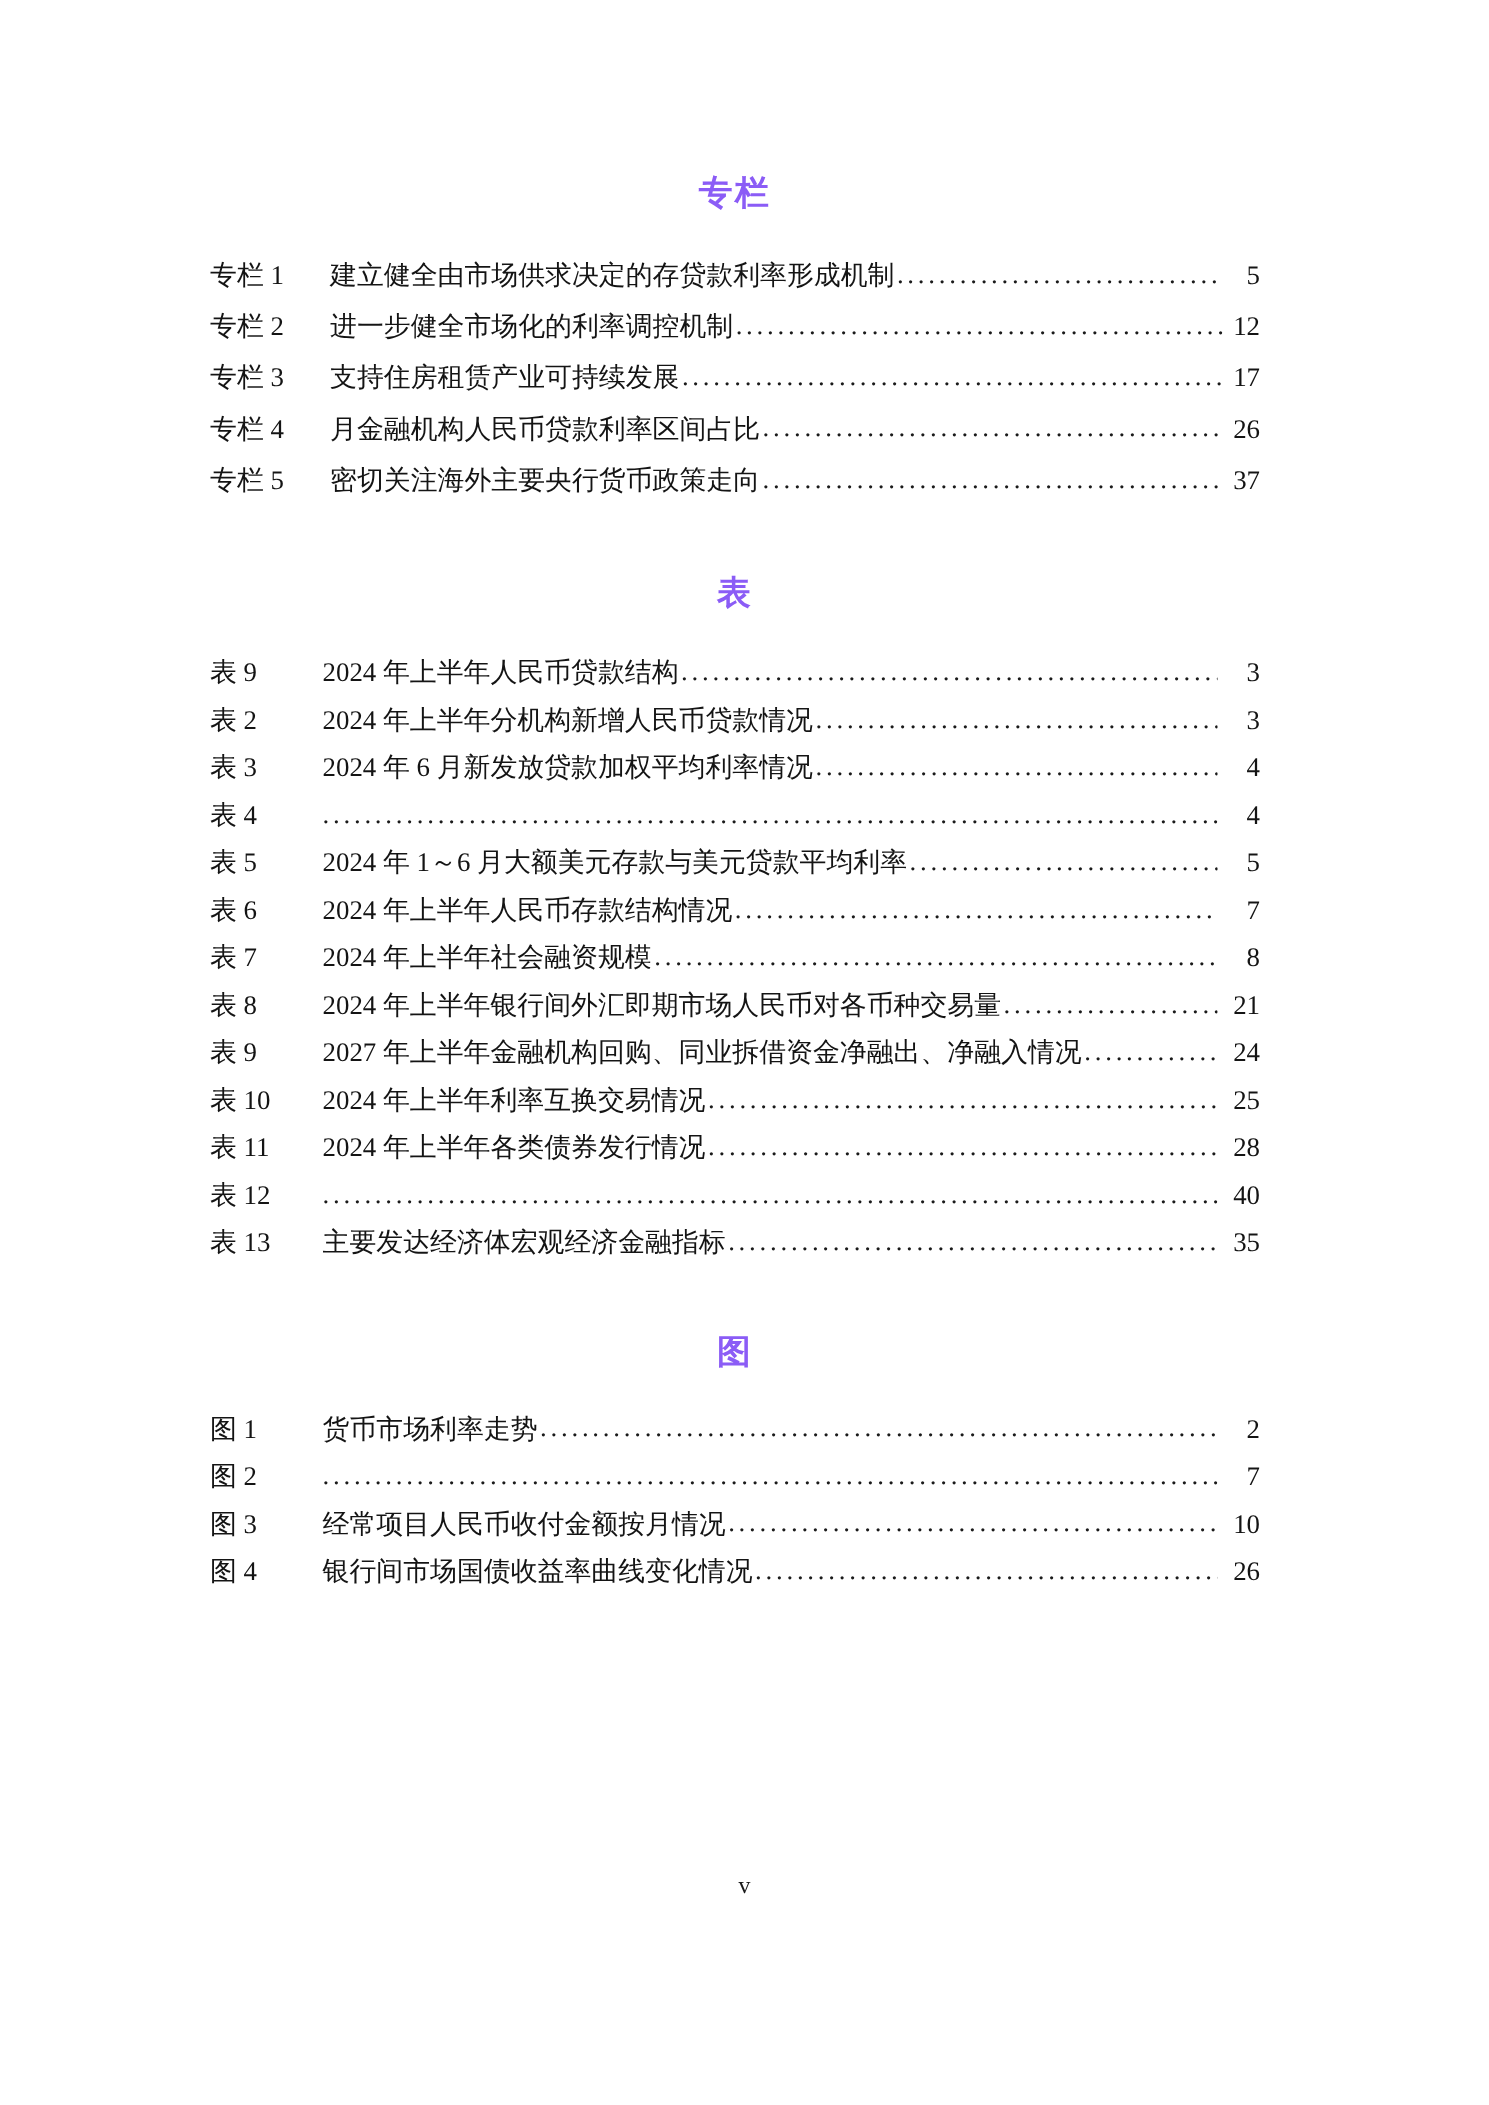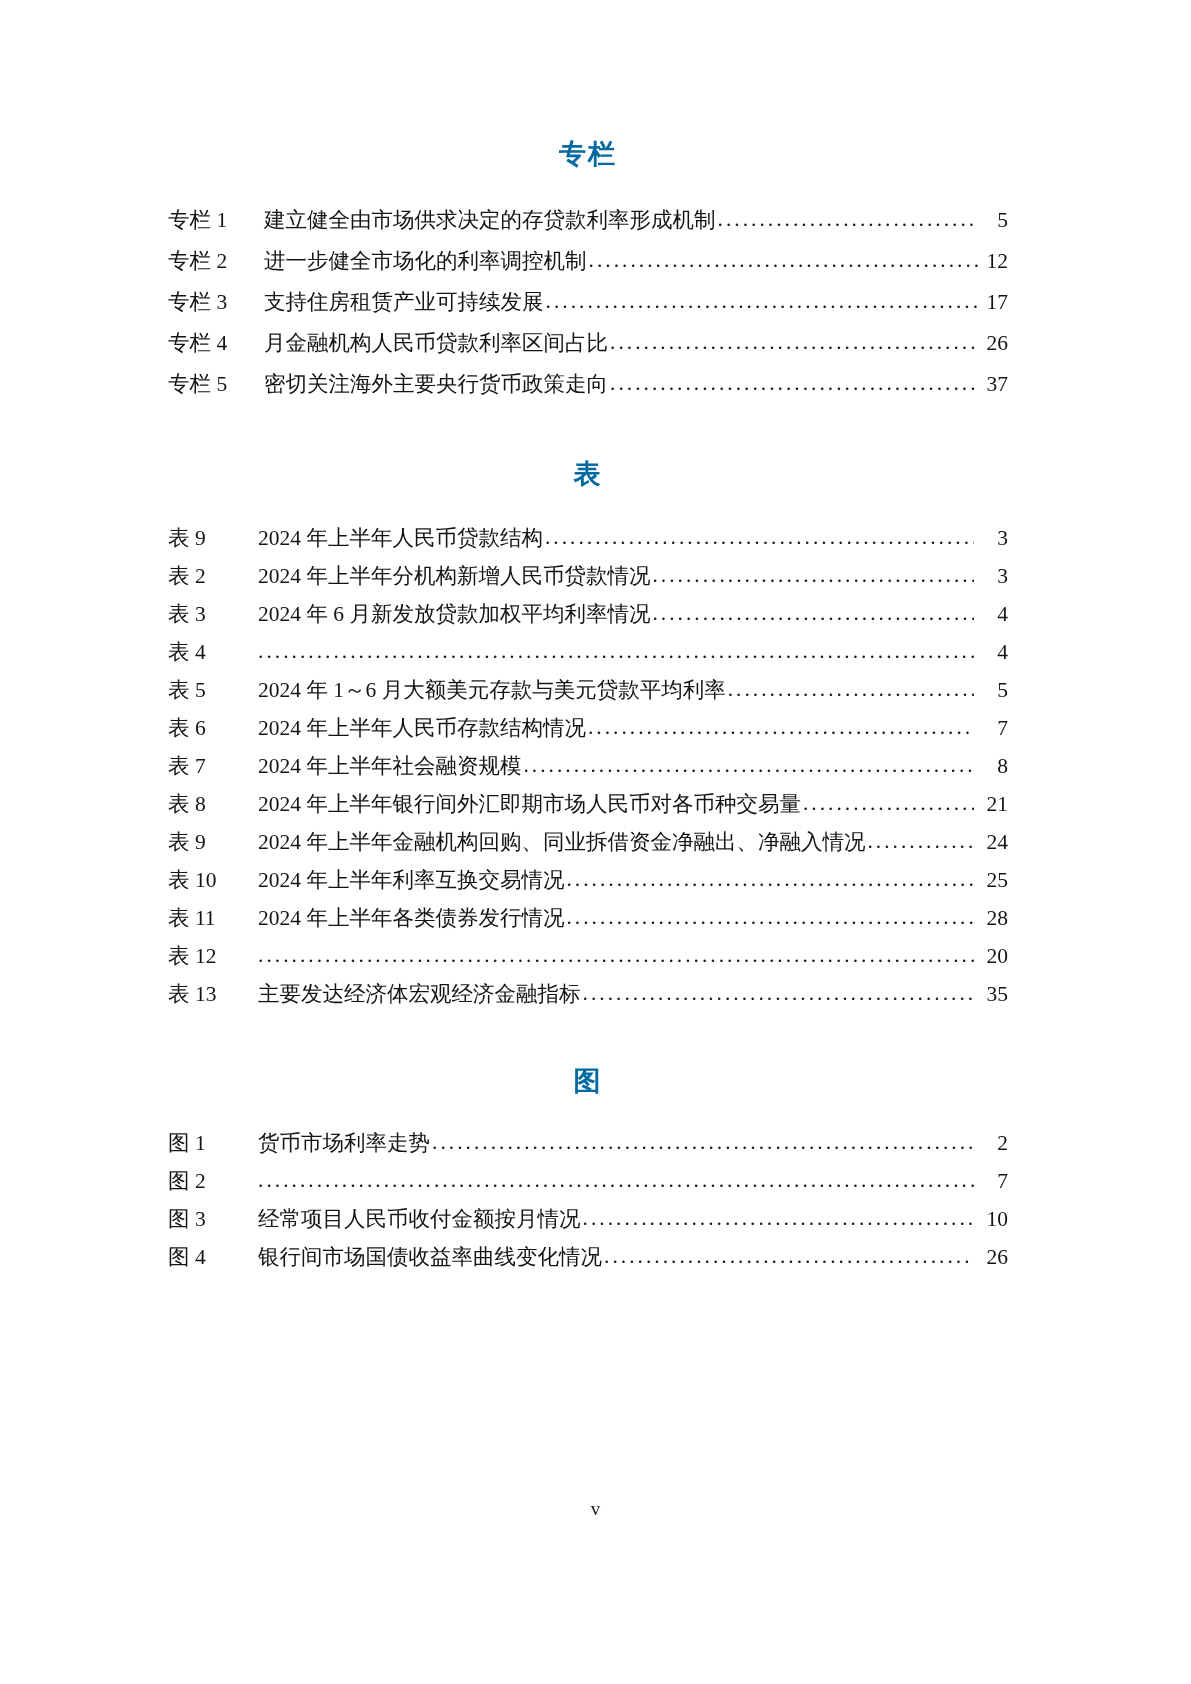--- a/index.html
+++ b/index.html
@@ -28,21 +28,21 @@
 
   .section {
     width: 100%;
   }
 
   .section-heading {
     text-align: center;
     font-size: 27px;
     font-weight: 700;
     letter-spacing: 2px;
-    color: #0369a1;
+    color: #8b5cf6;
   }
 
   .entry-list {
     margin: 0;
     padding: 0;
     list-style: none;
     width: 100%;
   }
 
   .entry {
@@ -208,40 +208,40 @@
           <span class="entry-page">8</span>
         </li>
         <li class="entry">
           <span class="entry-label">表 8</span>
           <span class="entry-title">2024 年上半年银行间外汇即期市场人民币对各币种交易量</span>
           <span class="leader"></span>
           <span class="entry-page">21</span>
         </li>
         <li class="entry">
           <span class="entry-label">表 9</span>
-          <span class="entry-title">2024 年上半年金融机构回购、同业拆借资金净融出、净融入情况</span>
+          <span class="entry-title">2027 年上半年金融机构回购、同业拆借资金净融出、净融入情况</span>
           <span class="leader"></span>
           <span class="entry-page">24</span>
         </li>
         <li class="entry">
           <span class="entry-label">表 10</span>
           <span class="entry-title">2024 年上半年利率互换交易情况</span>
           <span class="leader"></span>
           <span class="entry-page">25</span>
         </li>
         <li class="entry">
           <span class="entry-label">表 11</span>
           <span class="entry-title">2024 年上半年各类债券发行情况</span>
           <span class="leader"></span>
           <span class="entry-page">28</span>
         </li>
         <li class="entry">
           <span class="entry-label">表 12</span>
           <span class="leader"></span>
-          <span class="entry-page">20</span>
+          <span class="entry-page">40</span>
         </li>
         <li class="entry">
           <span class="entry-label">表 13</span>
           <span class="entry-title">主要发达经济体宏观经济金融指标</span>
           <span class="leader"></span>
           <span class="entry-page">35</span>
         </li>
       </ul>
     </section>
 

